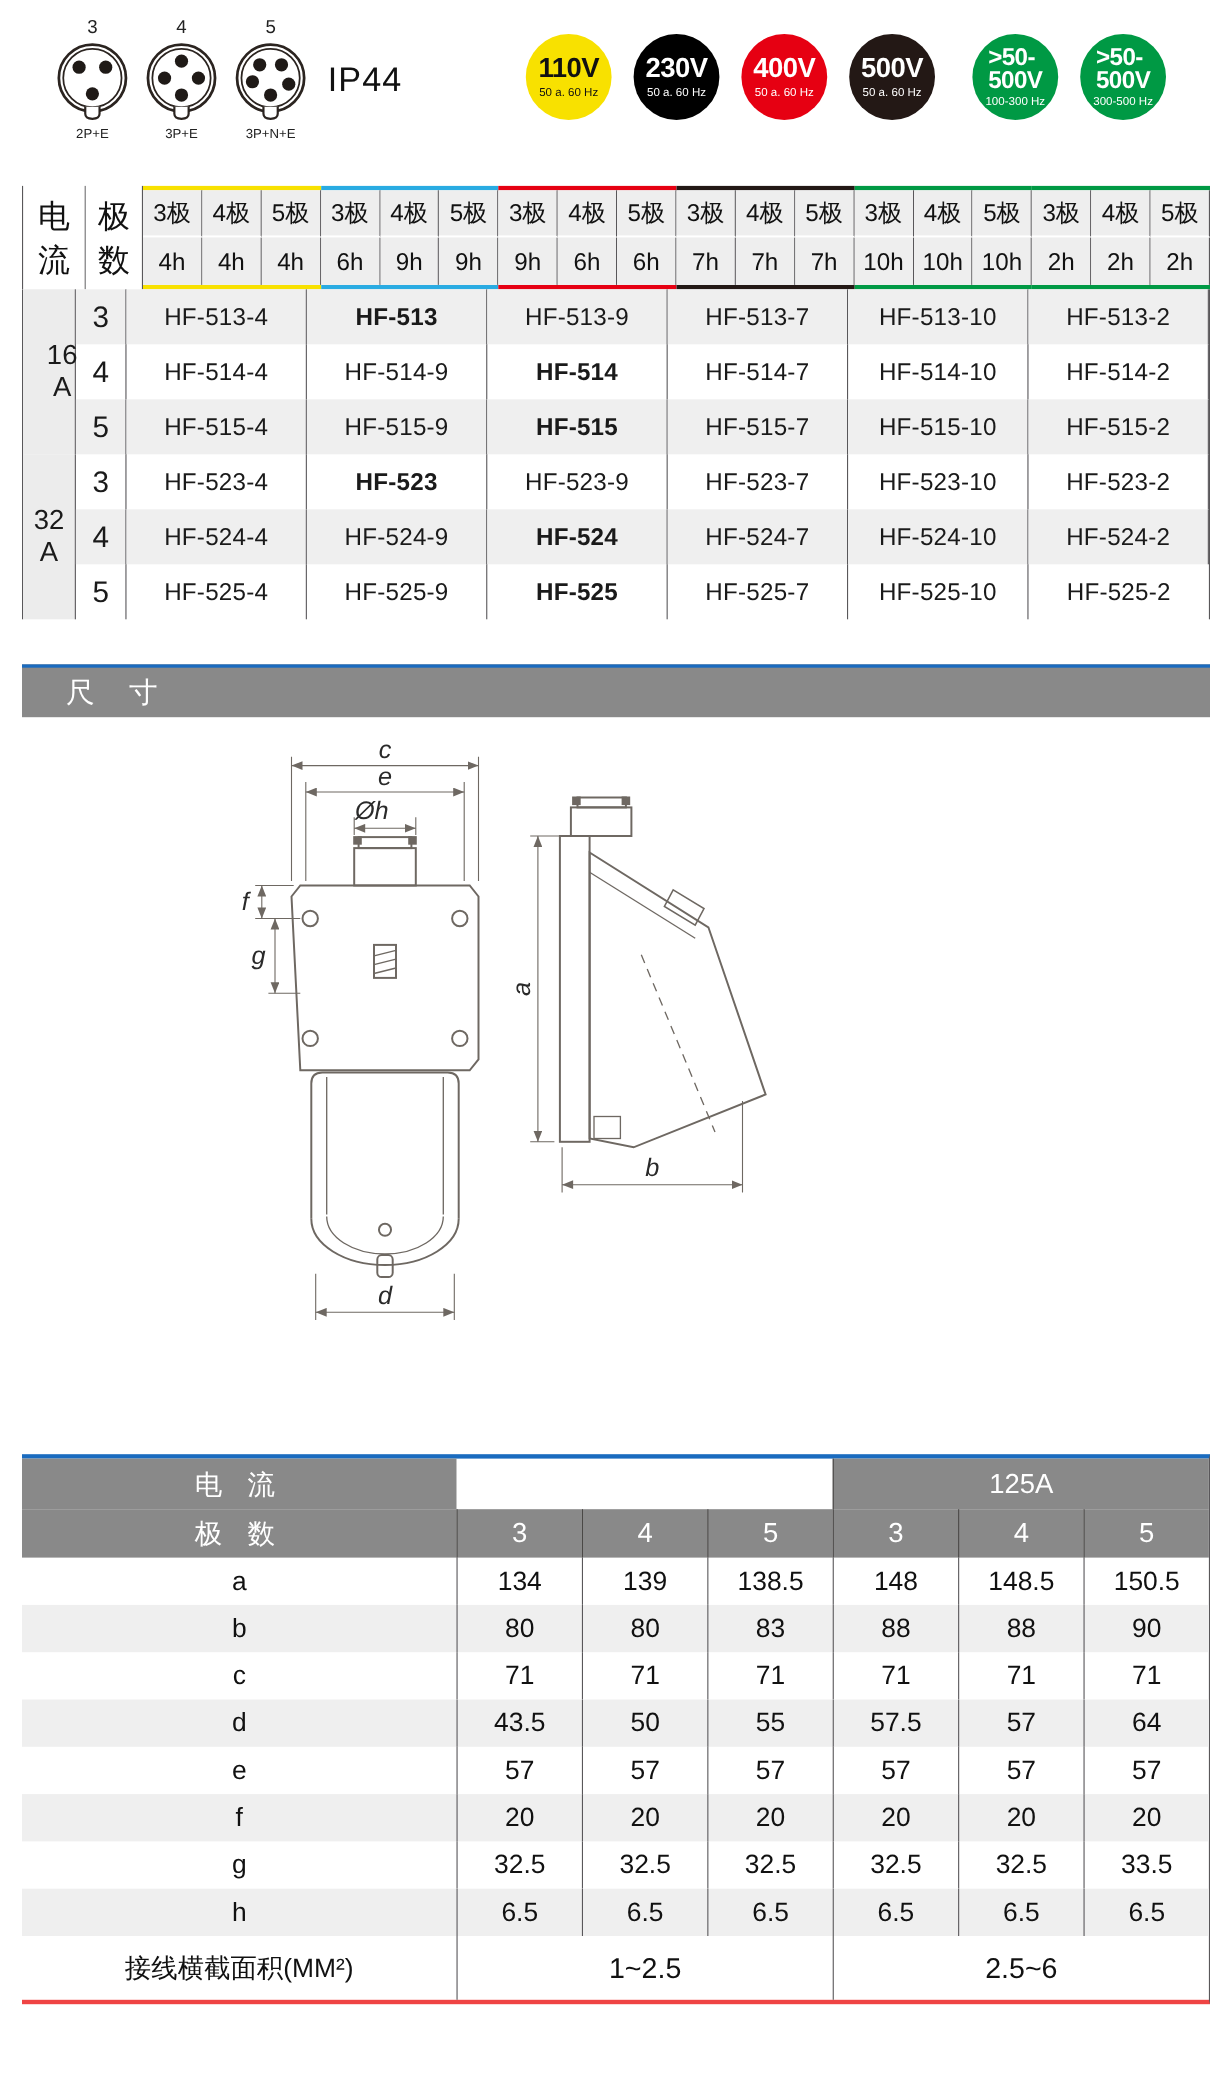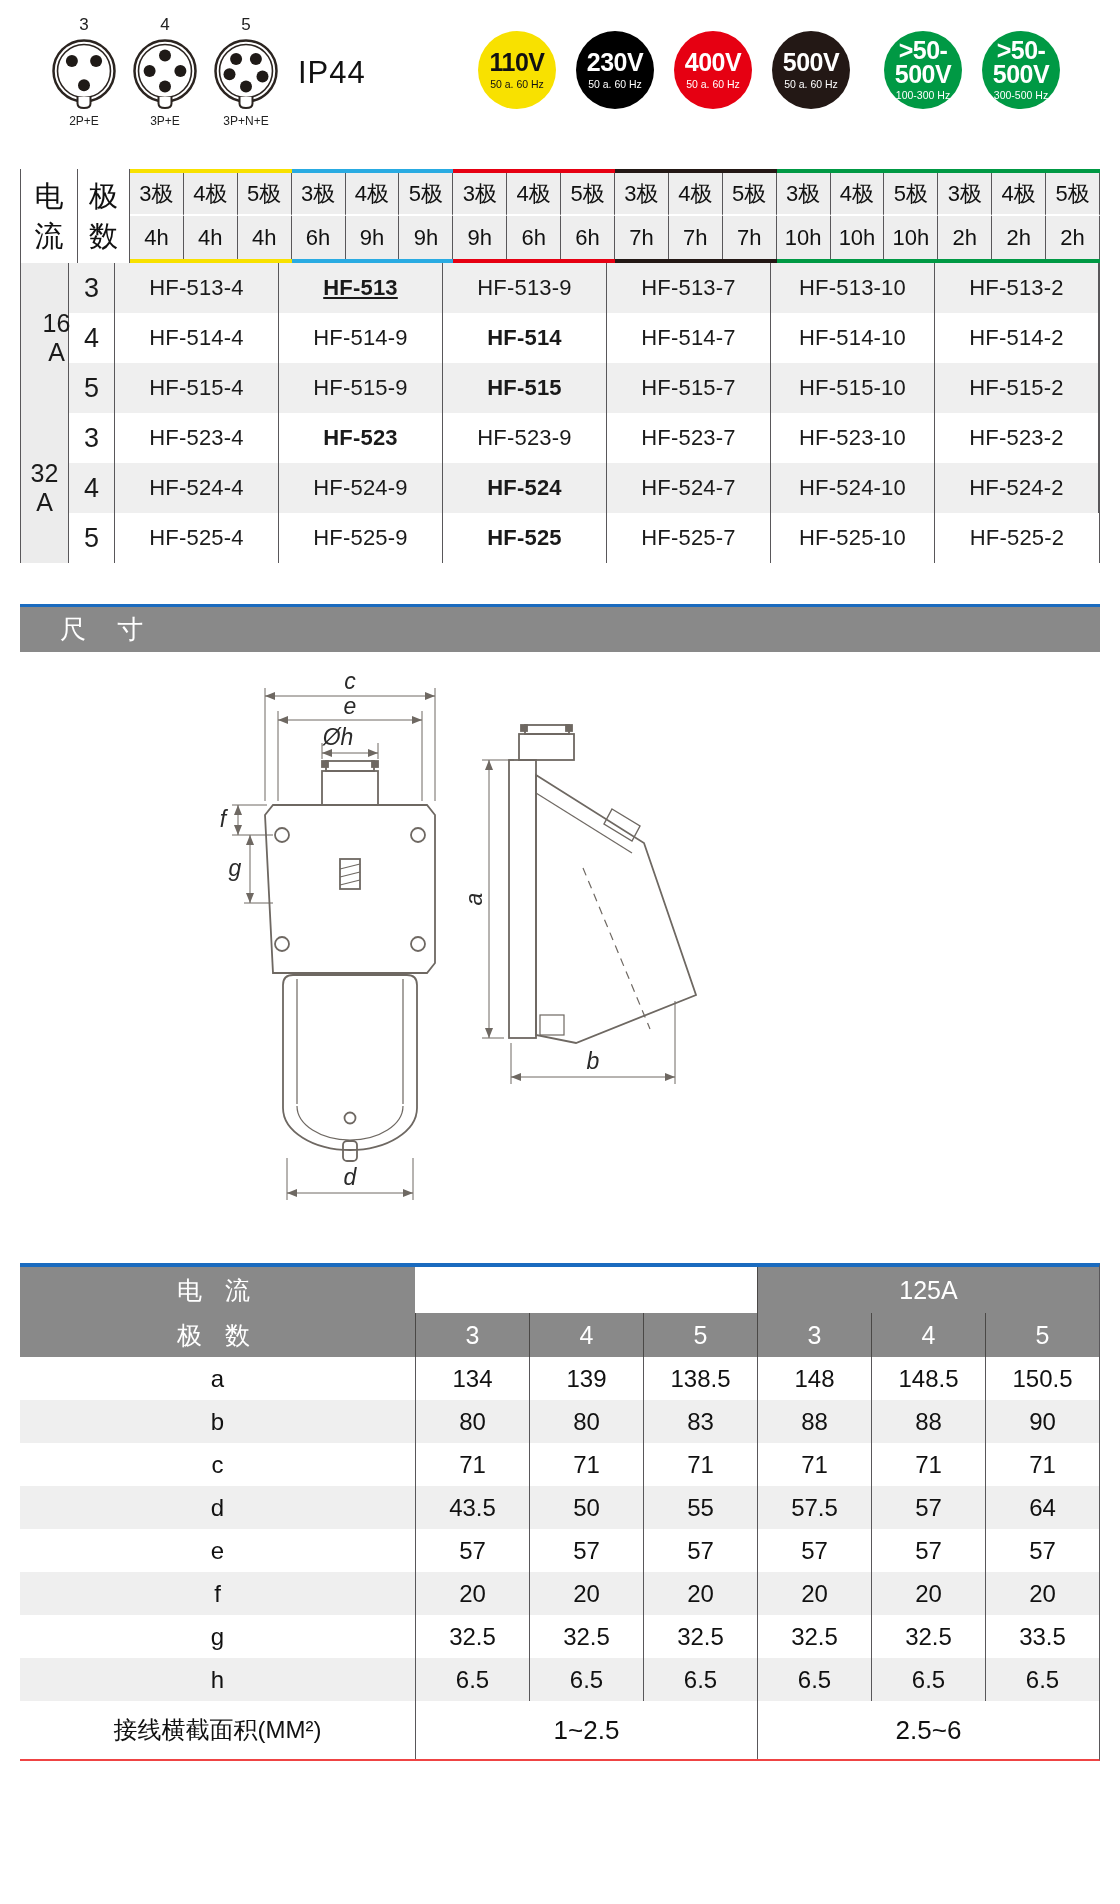--- a/index.html
+++ b/index.html
@@ -9,21 +9,21 @@
   
   .header-block{display:flex;height:118px;align-items:flex-start}
   .connectors{display:flex;gap:13px;margin-left:30px}
   .connector{display:flex;flex-direction:column;align-items:center;width:68px}
   .conn-num{font-size:17px;height:20px;color:#222}
   .conn-label{font-size:12px;margin-top:1px;color:#222;white-space:nowrap}
   .ip44{font-size:31px;margin:40px 0 0 18px;letter-spacing:1px;color:#111}
   .badges{margin-left:auto;margin-top:16px;margin-right:40px;display:flex;align-items:center;gap:20px}
   .badge{width:78px;height:78px;border-radius:50%;display:flex;flex-direction:column;align-items:center;justify-content:center;flex:0 0 auto}
   .badge .v{font-weight:bold;font-size:25px;line-height:1;letter-spacing:-0.5px}
-  .badge.two .v{font-size:25px;line-height:.95;text-align:center}
+  .badge.two .v{font-size:22px;line-height:.95;}
   .badge .f{font-size:10.5px;margin-top:3px;white-space:nowrap}
   .badge.gap{margin-left:14px}
 
   
   .code-grid{margin-top:36px;display:grid;grid-template-columns:58px 52px repeat(18,1fr);grid-template-rows:4px 43px 43px 4px;width:1080px}
   .code-head{grid-row:1/span 4;background:#fff;display:flex;flex-direction:column;justify-content:space-around;align-items:center;padding:8px 0;font-size:29px;color:#111;border-right:1px solid #59575a}
   .code-head.first{border-left:1px solid #59575a}
   .code-cell{background:#eee;display:flex;align-items:center;justify-content:center;font-size:22px;color:#111;border-right:1px solid #59575a}
   .code-cell.poles{border-bottom:2px solid #fff}
 
@@ -39,21 +39,21 @@
   .row-alt{background:#efefef}
   .bold{font-weight:bold}
 
   
   .sec-bar{margin-top:41px;height:48px;background:#898989;border-top:3px solid #1a6bbf;color:#fff;display:flex;align-items:center;padding-left:40px;font-size:26px;letter-spacing:12px}
 
   
   .drawing{margin-top:11px;display:block}
 
   
-  .dim-grid{margin-top:50px;display:grid;grid-template-columns:395px repeat(6,1fr);grid-template-rows:46px 44px repeat(8,43px) 58px;width:1080px;border-top:4px solid #1a6bbf;border-bottom:2px solid #ef4444;border-right:1px solid #59575a}
+  .dim-grid{margin-top:109px;display:grid;grid-template-columns:395px repeat(6,1fr);grid-template-rows:46px 44px repeat(8,43px) 58px;width:1080px;border-top:4px solid #1a6bbf;border-bottom:4px solid #ef4444;border-right:1px solid #59575a}
   .d-head{background:#898989;color:#fff;display:flex;align-items:center;justify-content:center;font-size:25px;border-left:1px solid #4a4846}
   .d-head.lab{border-left:none;letter-spacing:8px}
   .d-lab{display:flex;align-items:center;justify-content:center;font-size:24px;color:#111}
   .d-val{display:flex;align-items:center;justify-content:center;font-size:24px;color:#111;border-left:1px solid #59575a}
   .d-foot-lab{font-size:24px}
   .d-foot-val{font-size:26px}
 </style>
 </head>
 <body>
 
@@ -201,21 +201,21 @@
       <div class="code-cell" style="grid-area: 3 / 19;">2h</div>
       <div class="code-cell poles" style="grid-area: 2 / 20;">5极</div>
       <div class="code-cell" style="grid-area: 3 / 20;">2h</div>
     </div>
 
   <div class="model-grid">
       <div class="m-current" style="grid-area: 1 / 1 / span 3; padding-left: 24px;">16
 A</div>
       <div class="m-poles row-alt" style="grid-area: 1 / 2;">3</div>
       <div class="m-cell row-alt" style="grid-area: 1 / 3;">HF-513-4</div>
-      <div class="m-cell row-alt bold" style="grid-area: 1 / 4; text-decoration: underline;">HF-513</div>
+      <div class="m-cell row-alt bold" style="grid-area: 1 / 4;">HF-513</div>
       <div class="m-cell row-alt" style="grid-area: 1 / 5;">HF-513-9</div>
       <div class="m-cell row-alt" style="grid-area: 1 / 6;">HF-513-7</div>
       <div class="m-cell row-alt" style="grid-area: 1 / 7;">HF-513-10</div>
       <div class="m-cell row-alt" style="grid-area: 1 / 8;">HF-513-2</div>
       <div class="m-poles" style="grid-area: 2 / 2;">4</div>
       <div class="m-cell" style="grid-area: 2 / 3;">HF-514-4</div>
       <div class="m-cell" style="grid-area: 2 / 4;">HF-514-9</div>
       <div class="m-cell bold" style="grid-area: 2 / 5;">HF-514</div>
       <div class="m-cell" style="grid-area: 2 / 6;">HF-514-7</div>
       <div class="m-cell" style="grid-area: 2 / 7;">HF-514-10</div>

